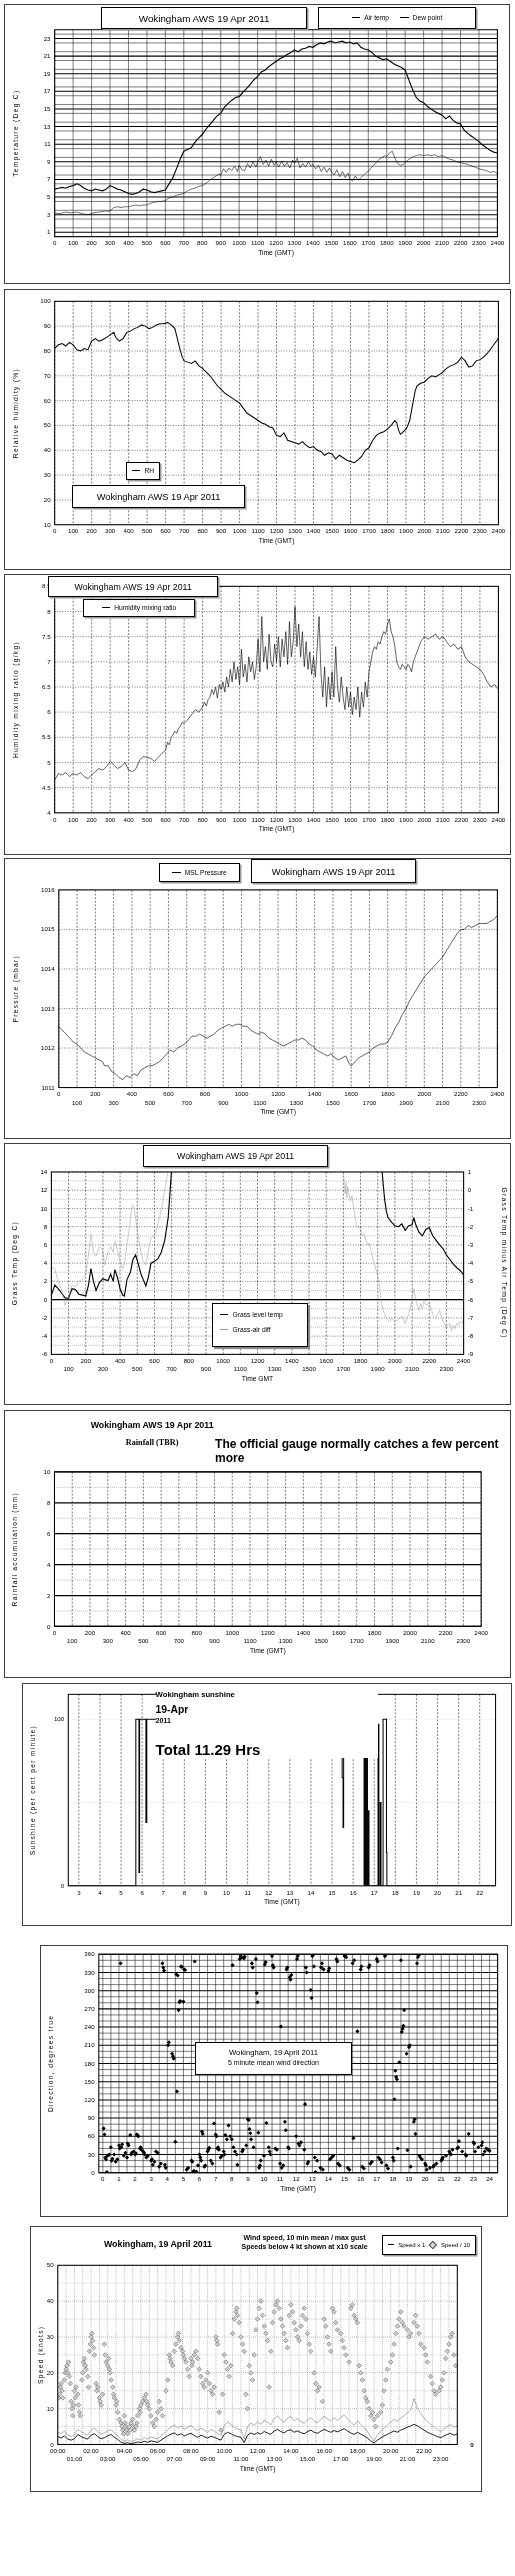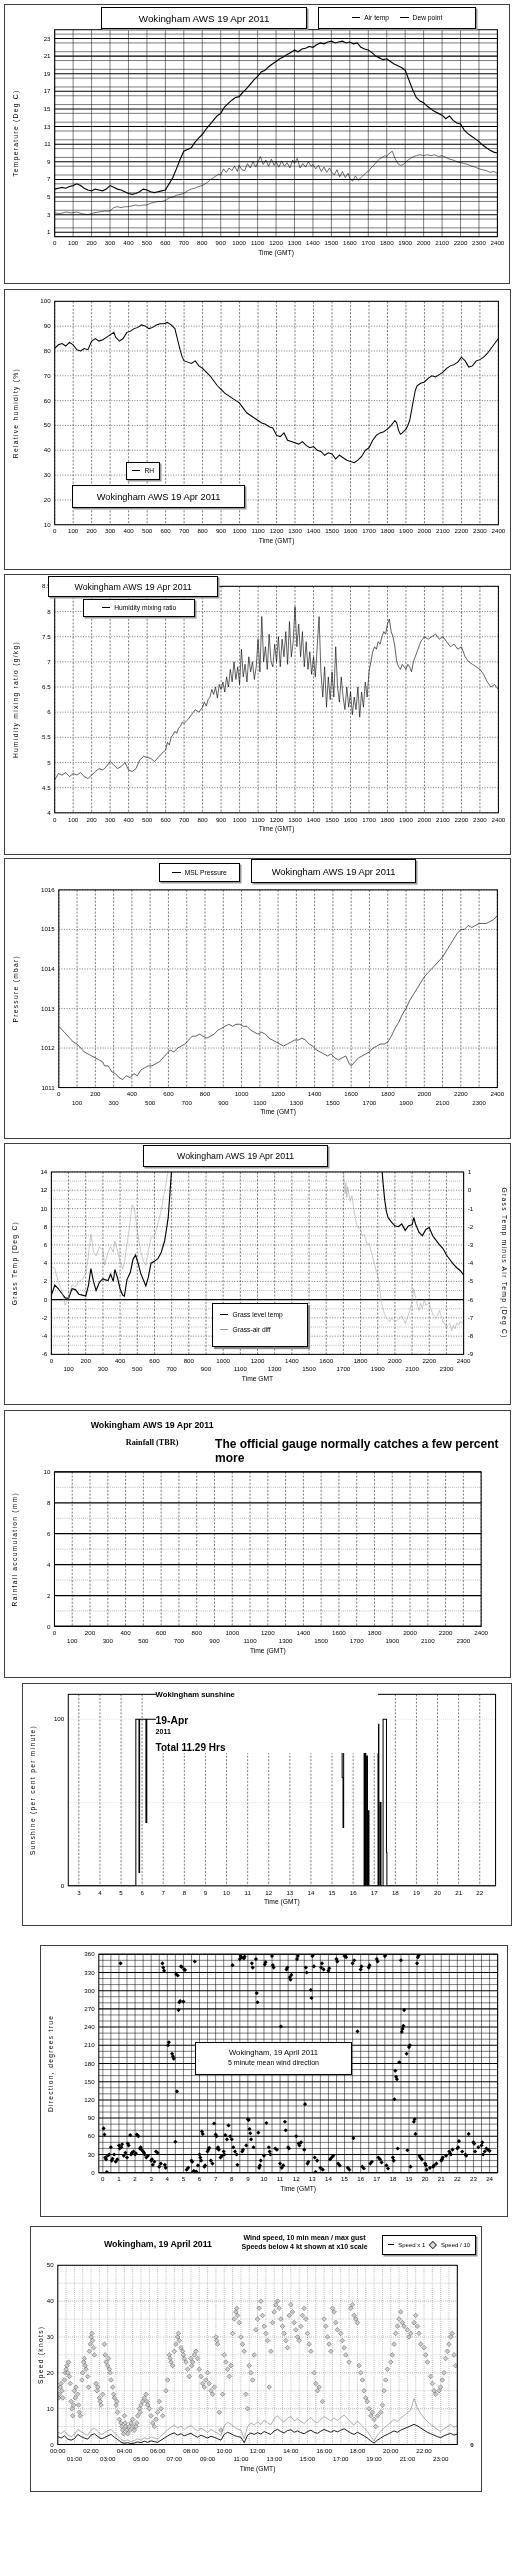--- a/index.html
+++ b/index.html
@@ -660,23 +660,23 @@
       <clipPath id="clip6">
         <rect x="88" y="20" width="830" height="372"></rect>
       </clipPath>
       <g clip-path="url(#clip6)">
         <path d="M88.0 392.0 L219.2 392.0 L219.2 68.5 L225.3 68.5 L225.3 366.1 L226.5 366.1 L226.5 68.5 L238.8 68.5 L238.8 269.1 L240.5 269.1 L240.5 68.5 L620.0 68.5 L620.0 181.7 L621.7 181.7 L621.7 278.8 L622.9 278.8 L622.9 68.5 L662.6 68.5 L662.6 392.0 L664.3 392.0 L664.3 68.5 L665.9 68.5 L665.9 392.0 L668.0 392.0 L668.0 139.7 L669.2 139.7 L669.2 392.0 L670.8 392.0 L670.8 246.4 L672.1 246.4 L672.1 392.0 L689.7 392.0 L689.7 78.2 L691.3 78.2 L691.3 392.0 L693.8 392.0 L693.8 230.3 L695.4 230.3 L695.4 392.0 L699.5 392.0 L699.5 68.5 L706.1 68.5 L706.1 327.3 L706.9 327.3 L706.9 392.0 L918.0 392.0" fill="none" stroke="#000" stroke-width="2"></path>
       </g>
       <rect x="88" y="20" width="830" height="372" fill="none" stroke="#000" stroke-width="2"></rect>
     </svg>
   <div class="box" style="left:50%;top:6.2px;transform:translateX(-50%);width:222px;">
     <div class="b" style="font-size:7.7px;">Wokingham sunshine</div>
-    <div class="b" style="font-size:10.3px;margin-top:16px;">19-Apr</div>
+    <div class="b" style="font-size:10.3px;margin-top:5px;">19-Apr</div>
     <div class="b" style="font-size:7px;margin-top:2.1px;">2011</div>
-    <div class="b" style="font-size:10px;margin-top:7px;">Total 11.29 Hrs</div>
+    <div class="b" style="font-size:15px;margin-top:17px;">Total 11.29 Hrs</div>
   </div>
 </div>
 
 <div class="panel" id="panel7" style="left:40px;top:1945px;width:468px;height:272px;">
   <svg id="svg7" width="466" height="270" viewBox="0 0 904 524">
       <line x1="119.81818181818181" y1="16" x2="119.81818181818181" y2="440" stroke="#000" stroke-width="1" stroke-dasharray="none"></line>
       <line x1="135.45454545454547" y1="16" x2="135.45454545454547" y2="440" stroke="#000" stroke-width="1" stroke-dasharray="none"></line>
       <line x1="151.0909090909091" y1="16" x2="151.0909090909091" y2="440" stroke="#000" stroke-width="1" stroke-dasharray="none"></line>
       <line x1="166.72727272727272" y1="16" x2="166.72727272727272" y2="440" stroke="#000" stroke-width="1" stroke-dasharray="none"></line>
       <line x1="182.36363636363637" y1="16" x2="182.36363636363637" y2="440" stroke="#000" stroke-width="1" stroke-dasharray="none"></line>

